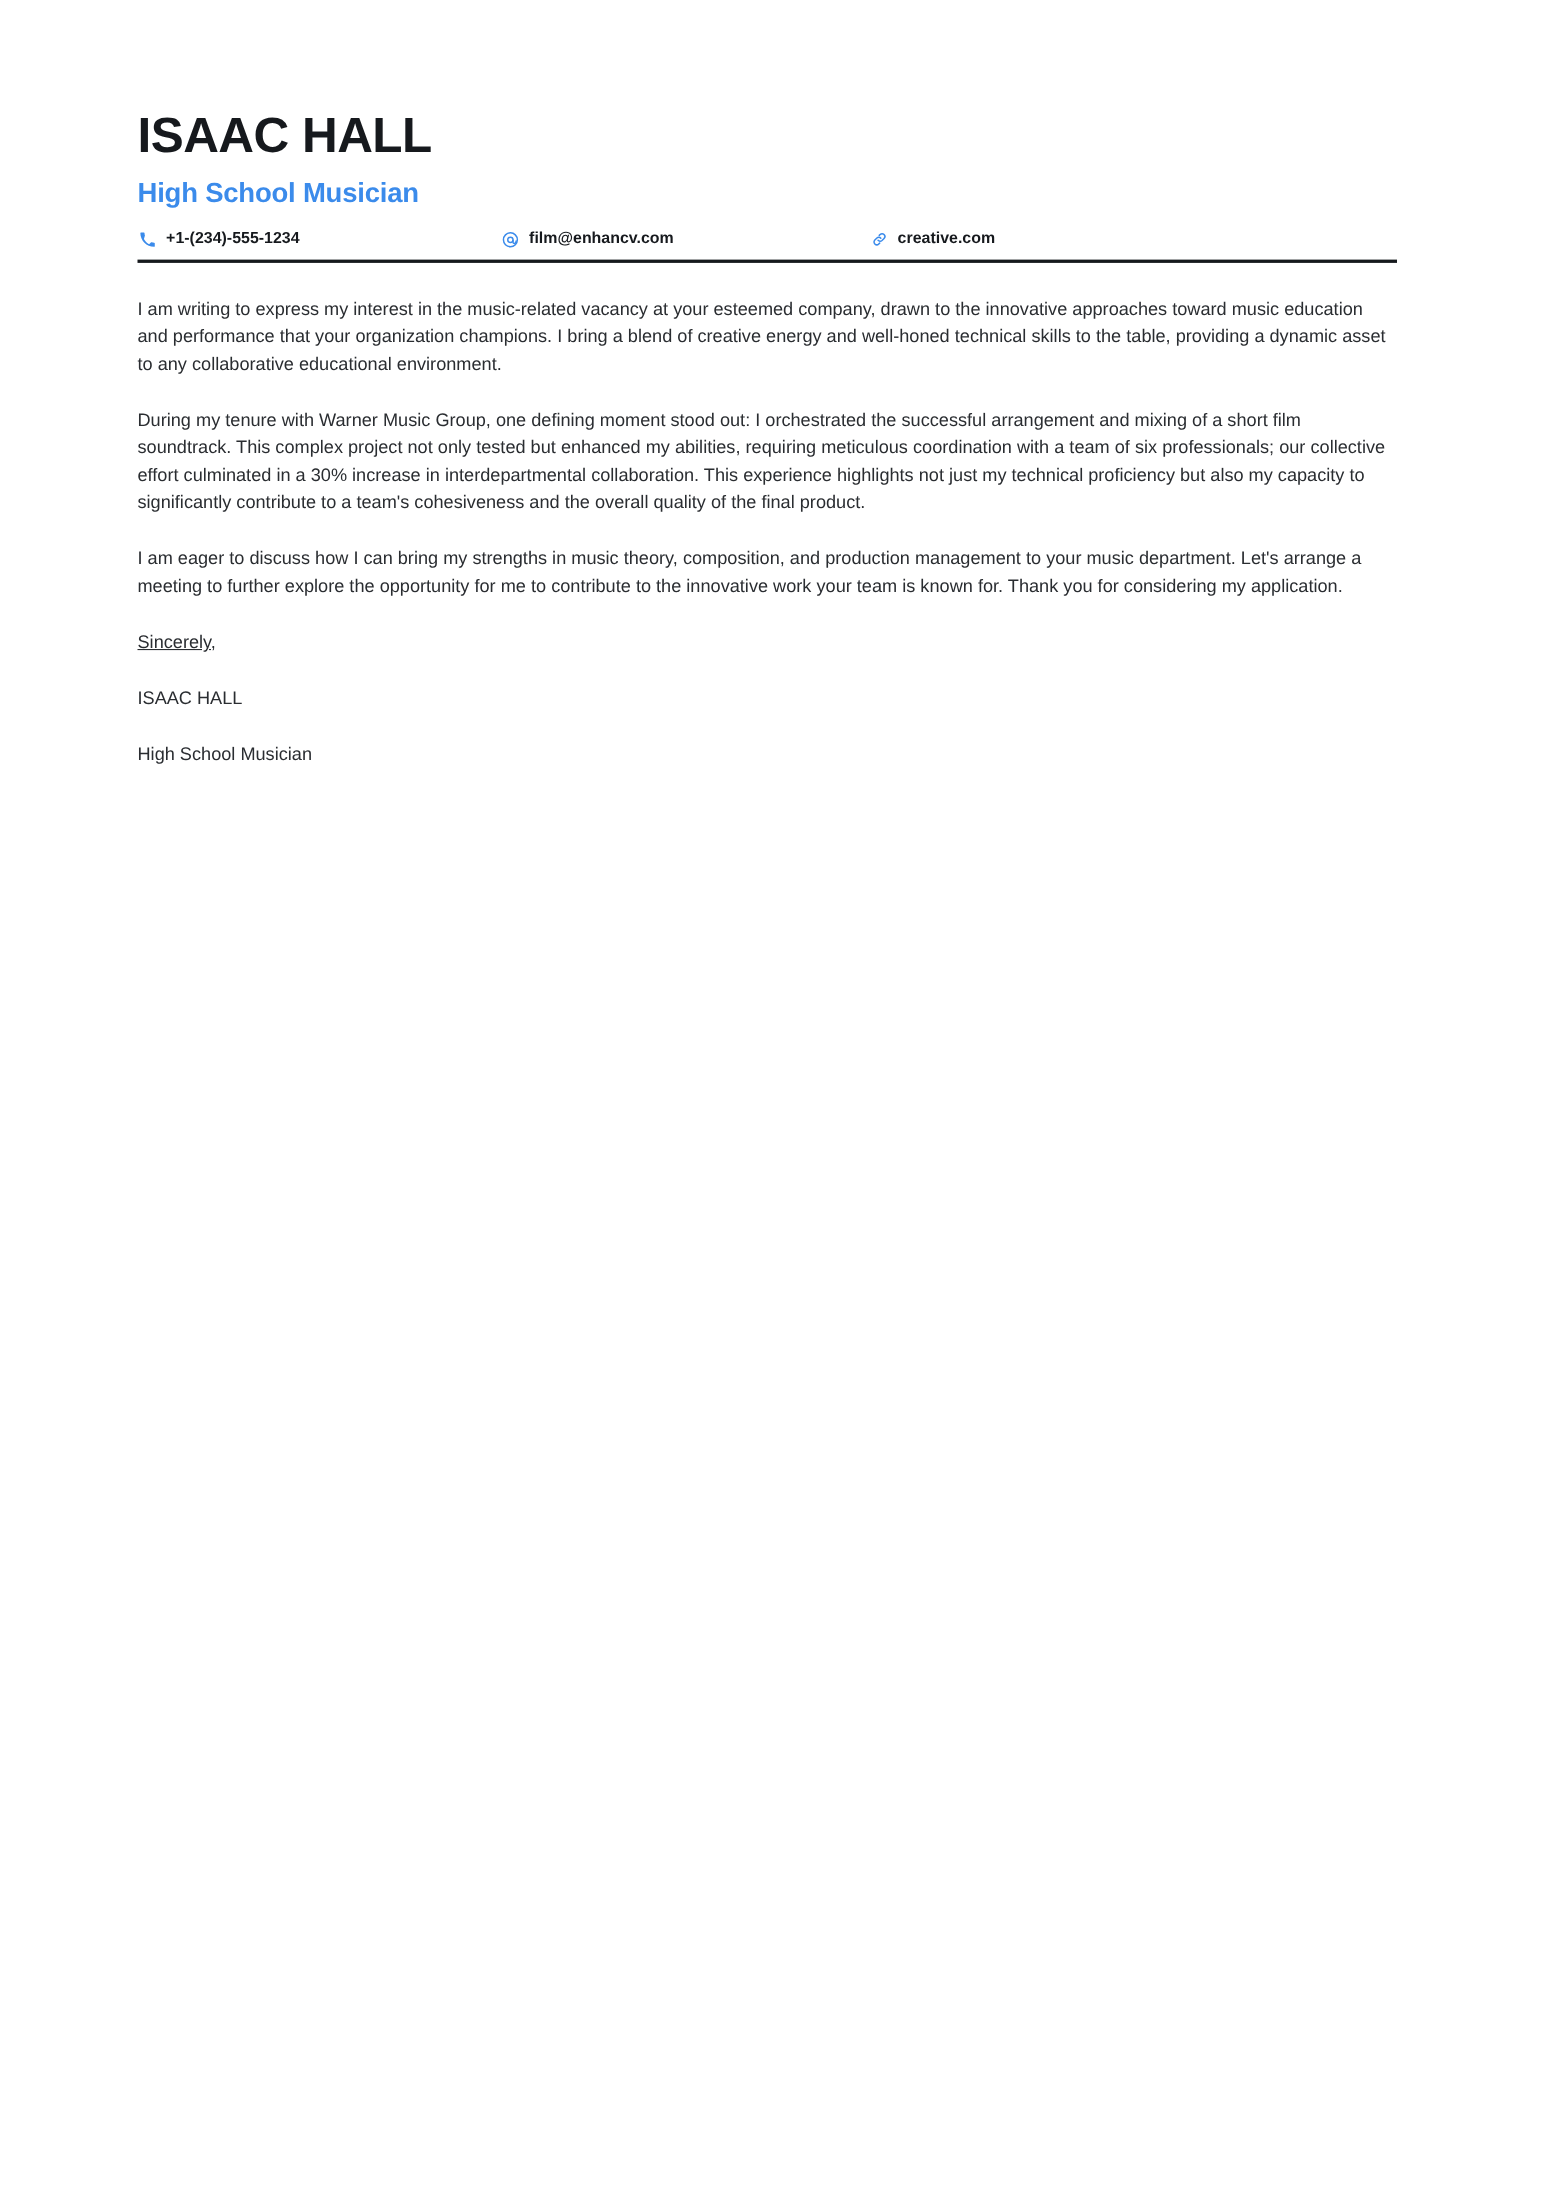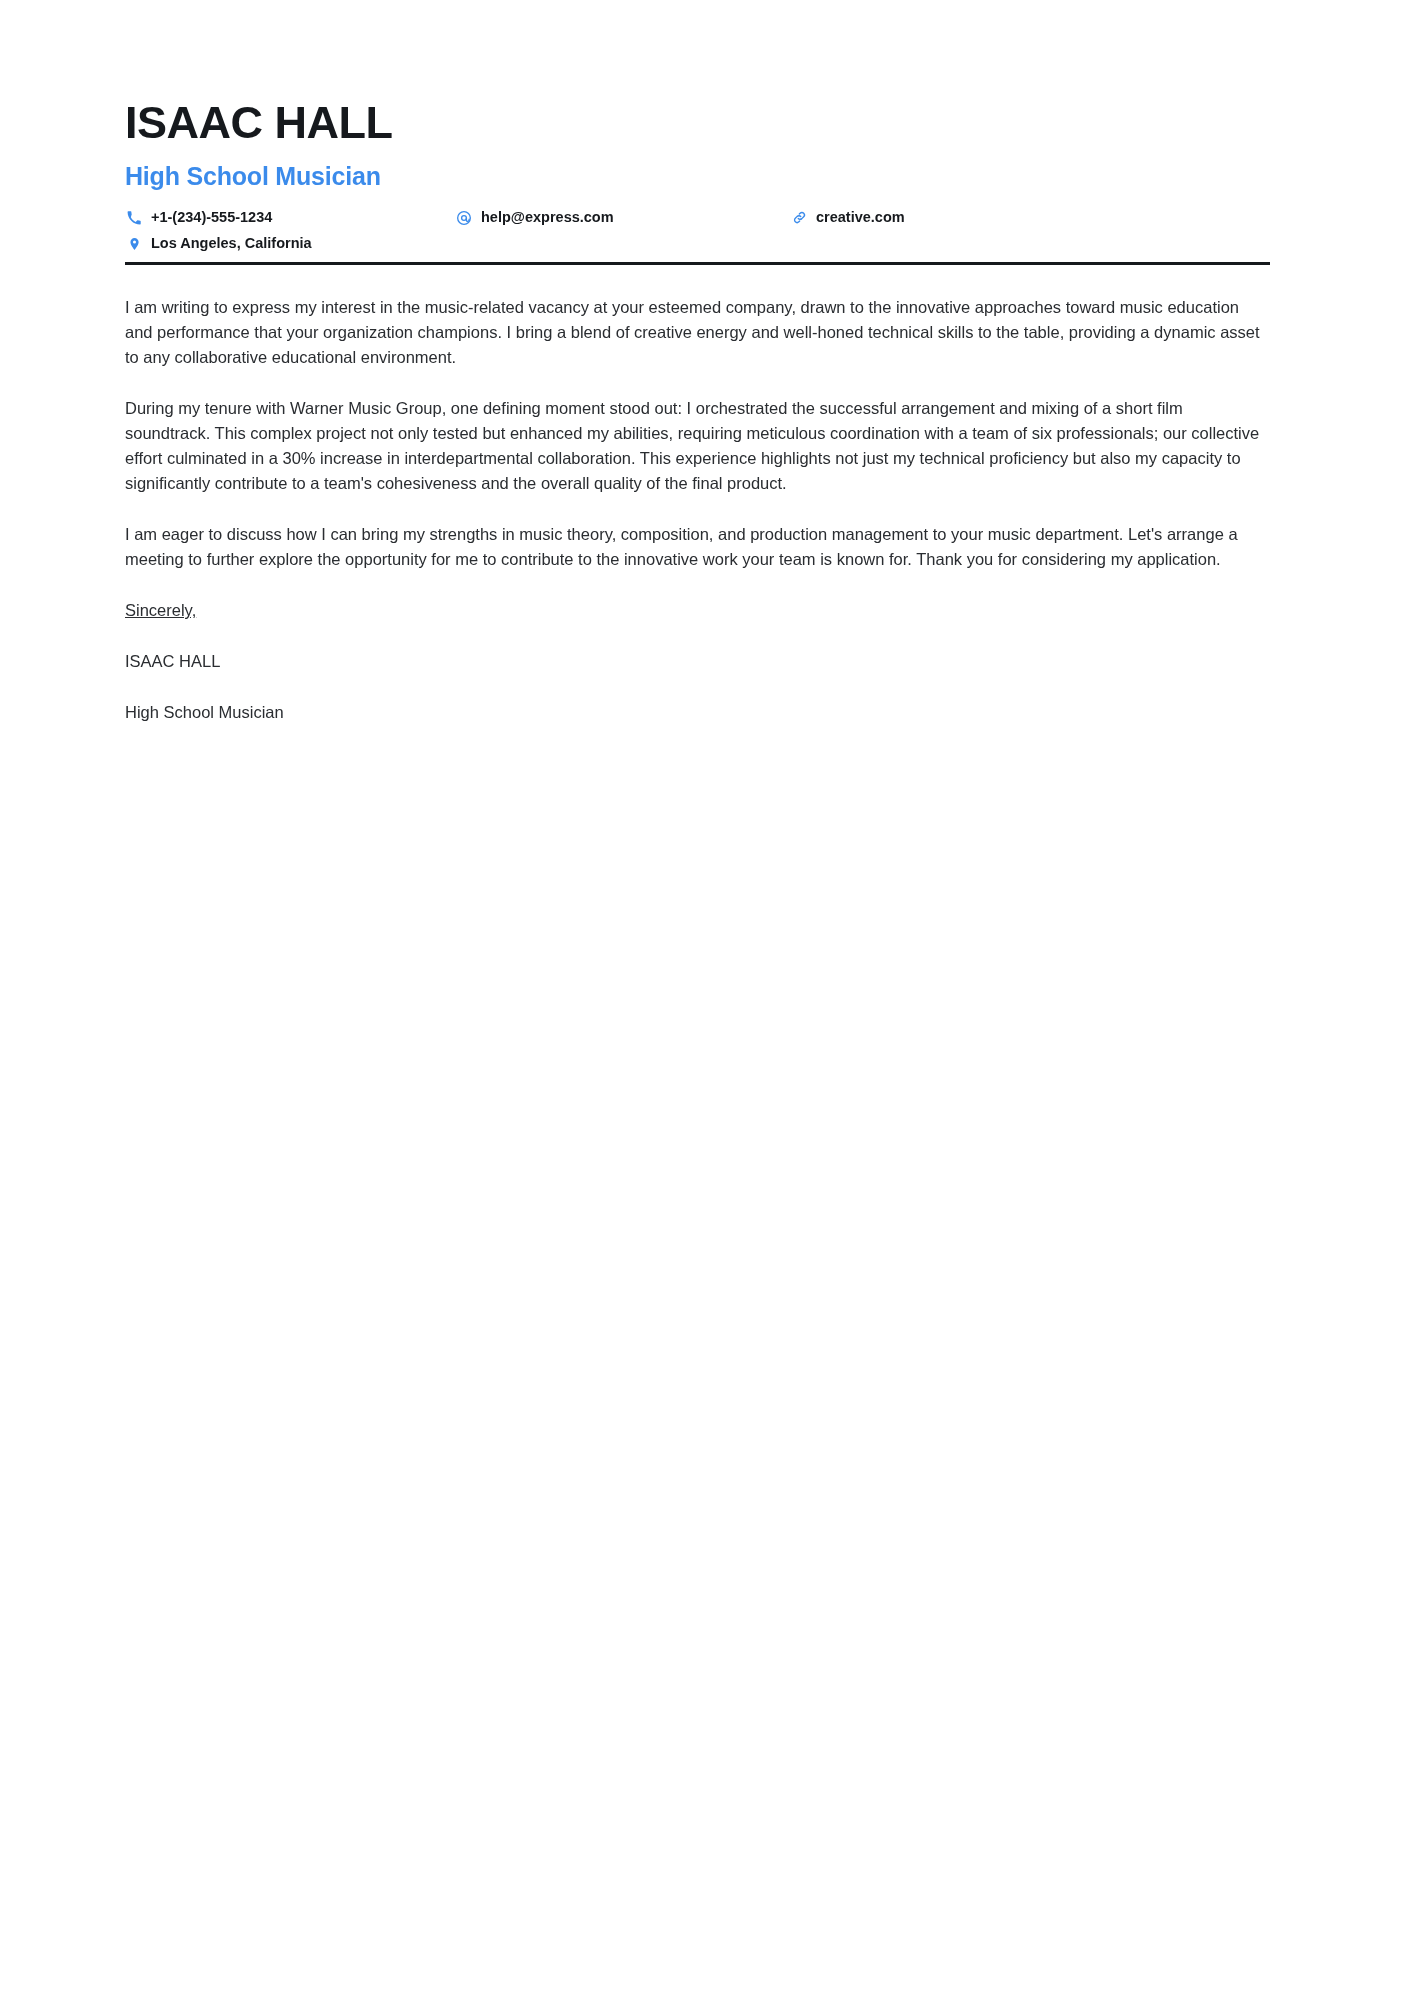--- a/index.html
+++ b/index.html
@@ -153,44 +153,34 @@
       </div>
 
       <div class="contact-item ci-email">
         <span class="ico">
           <svg width="16" height="16" viewBox="0 0 24 24" fill="none" stroke="currentColor" stroke-width="2" aria-hidden="true">
             <circle cx="12" cy="12" r="9.5"></circle>
             <circle cx="12" cy="12" r="3.6"></circle>
             <path d="M15.6 12v3.2c0 1.3 1 2 2.1 1.8 1.4-.3 2.2-1.9 2.2-4"></path>
           </svg>
         </span>
-        <span>help@express.com</span>
+        <span>film@enhancv.com</span>
       </div>
 
       <div class="contact-item ci-link">
         <span class="ico">
           <svg width="15" height="15" viewBox="0 0 24 24" fill="none" stroke="currentColor" stroke-width="2.2" stroke-linecap="round" aria-hidden="true">
             <path d="M10 13.5a4 4 0 0 0 5.7.3l3-3a4 4 0 0 0-5.7-5.7l-1.3 1.3"></path>
             <path d="M14 10.5a4 4 0 0 0-5.7-.3l-3 3a4 4 0 0 0 5.7 5.7l1.3-1.3"></path>
           </svg>
         </span>
         <span>creative.com</span>
       </div>
     </div>
 
-    <div class="contact-row">
-      <div class="contact-item ci-loc">
-        <span class="ico">
-          <svg width="13" height="16" viewBox="0 0 24 24" fill="currentColor" aria-hidden="true">
-            <path d="M12 1C7.9 1 4.5 4.4 4.5 8.5c0 5.6 6.6 13.5 7 13.9.3.3.8.3 1.1 0 .4-.4 7-8.3 7-13.9C19.6 4.4 16.2 1 12 1zm0 10.3a2.8 2.8 0 1 1 0-5.6 2.8 2.8 0 0 1 0 5.6z"></path>
-          </svg>
-        </span>
-        <span>Los Angeles, California</span>
-      </div>
-    </div>
 
     <div class="rule"></div>
 
     <div class="letter">
       <p>I am writing to express my interest in the music-related vacancy at your esteemed company, drawn to the innovative approaches toward music education and performance that your organization champions. I bring a blend of creative energy and well-honed technical skills to the table, providing a dynamic asset to any collaborative educational environment.</p>
       <p>During my tenure with Warner Music Group, one defining moment stood out: I orchestrated the successful arrangement and mixing of a short film soundtrack. This complex project not only tested but enhanced my abilities, requiring meticulous coordination with a team of six professionals; our collective effort culminated in a 30% increase in interdepartmental collaboration. This experience highlights not just my technical proficiency but also my capacity to significantly contribute to a team's cohesiveness and the overall quality of the final product.</p>
       <p>I am eager to discuss how I can bring my strengths in music theory, composition, and production management to your music department. Let's arrange a meeting to further explore the opportunity for me to contribute to the innovative work your team is known for. Thank you for considering my application.</p>
       <p class="signoff">Sincerely,</p>
       <p>ISAAC HALL</p>
       <p>High School Musician</p>

